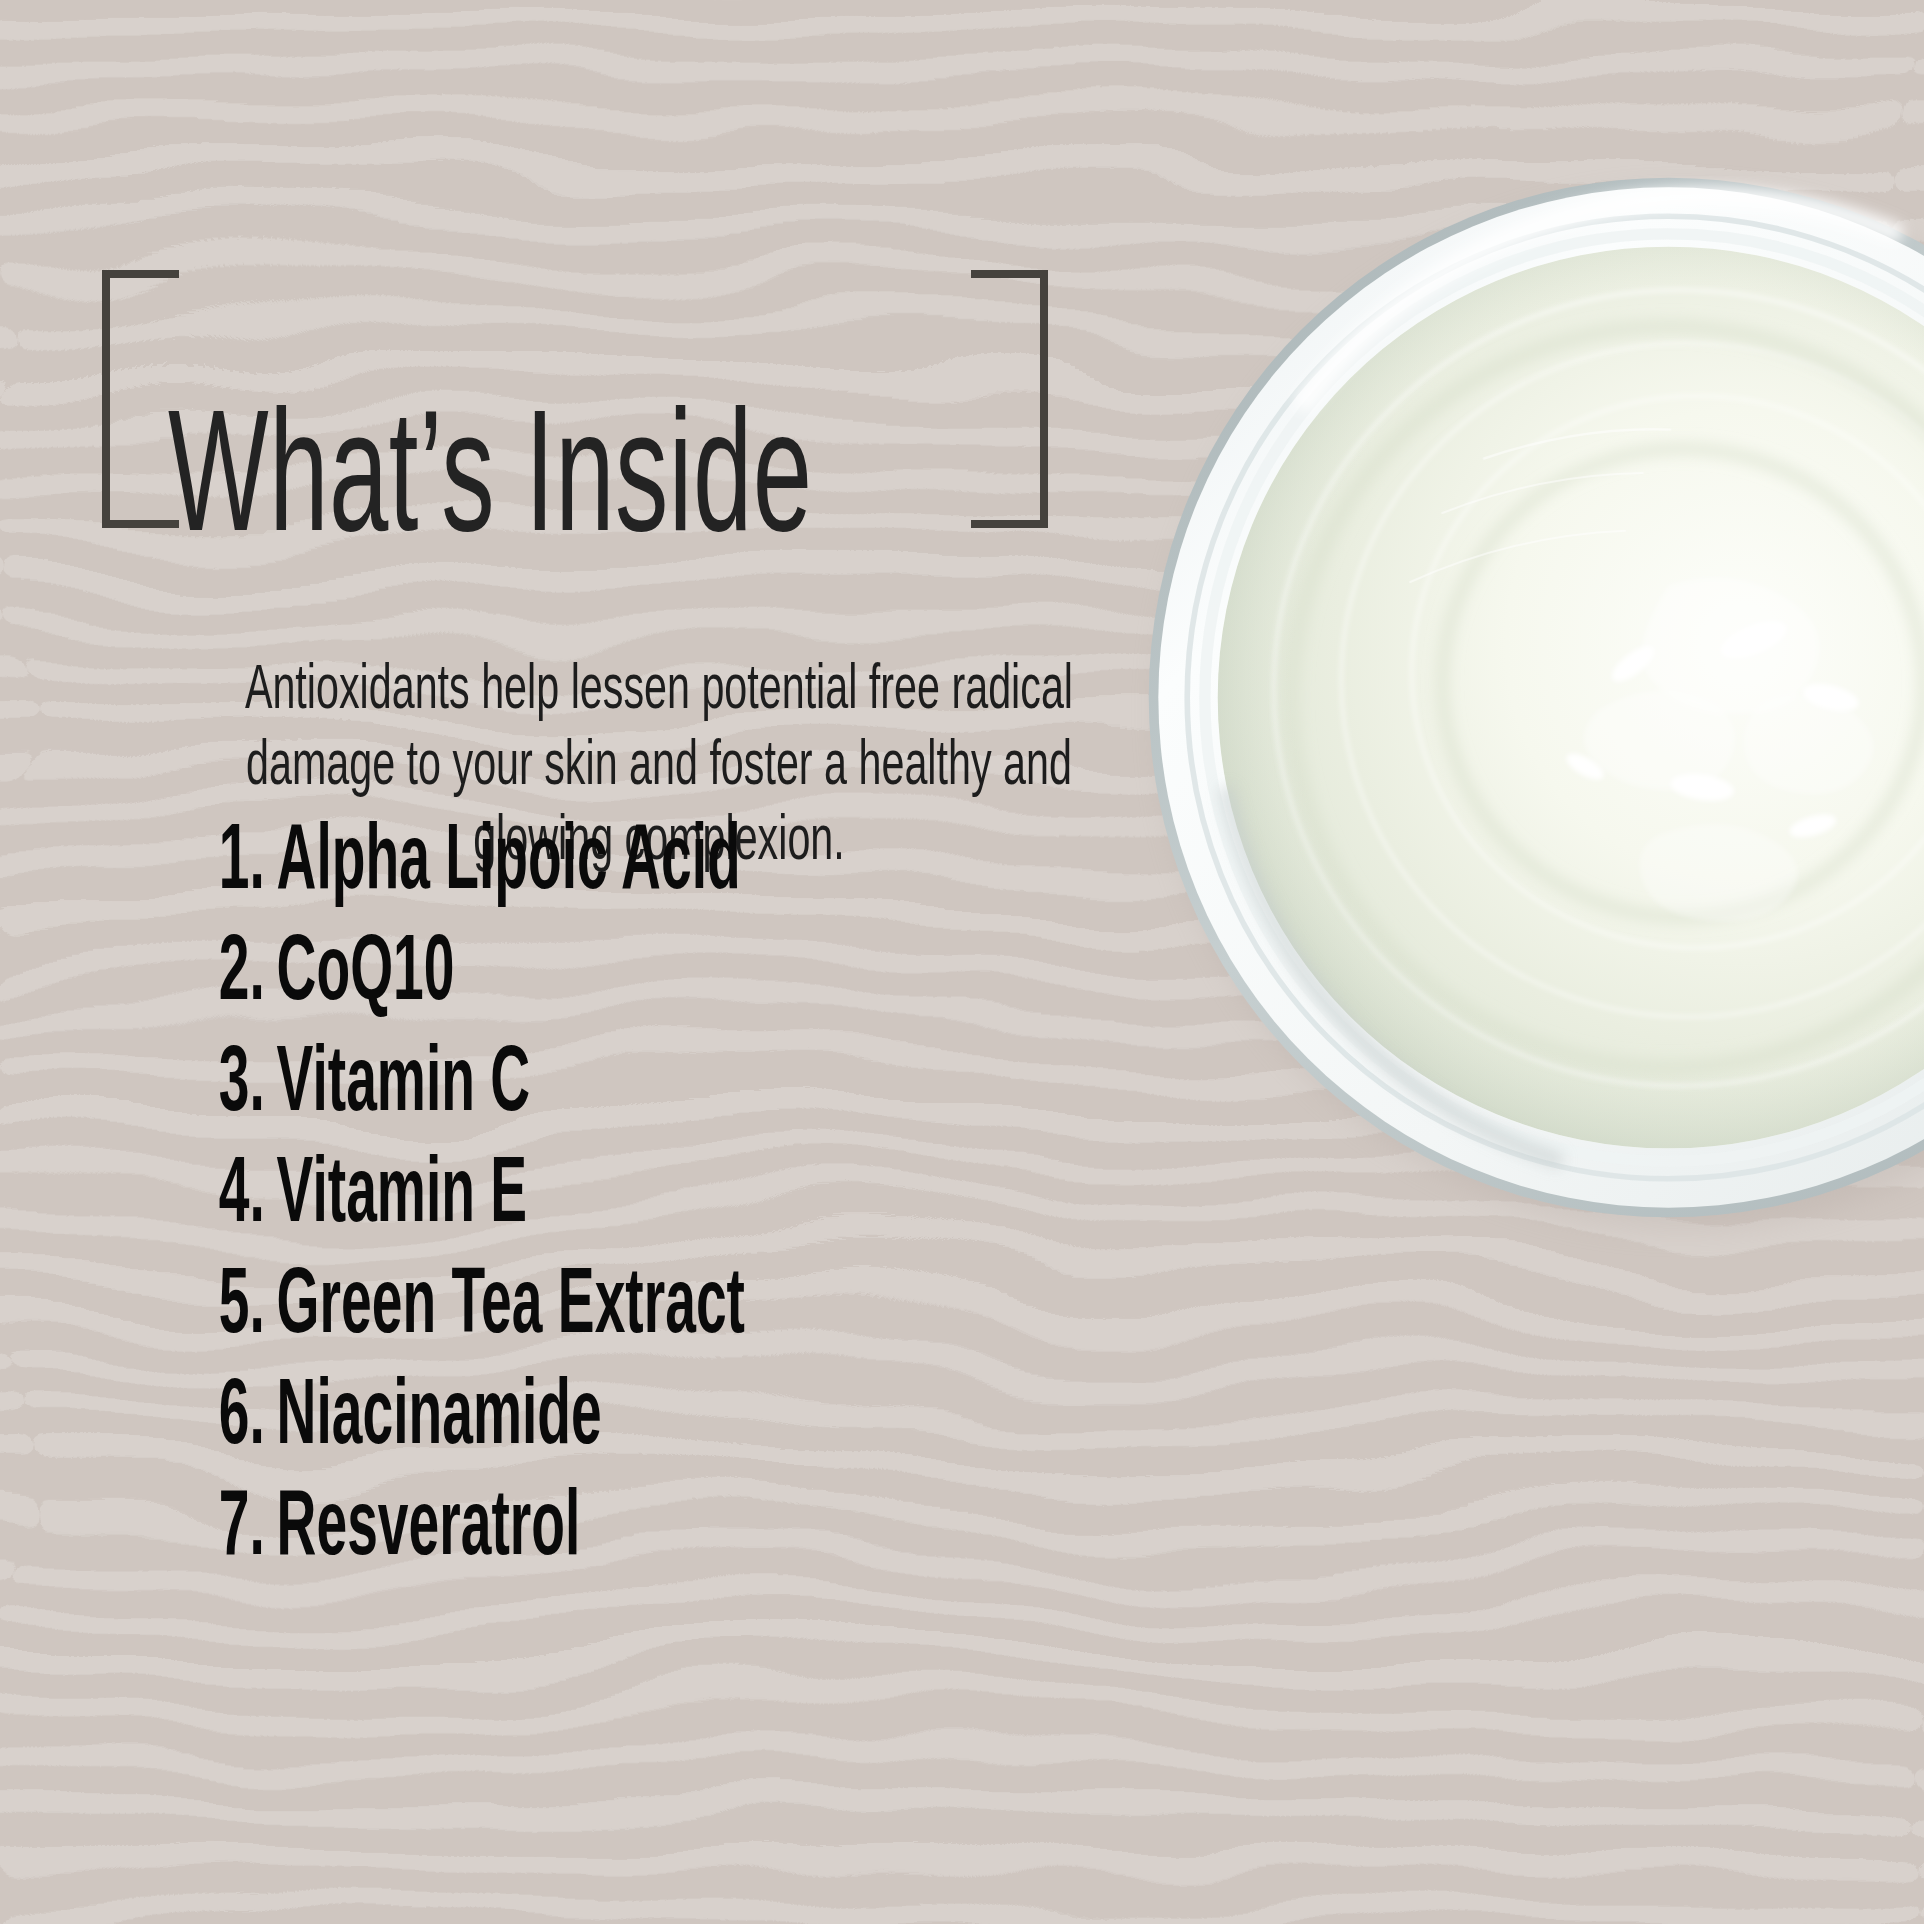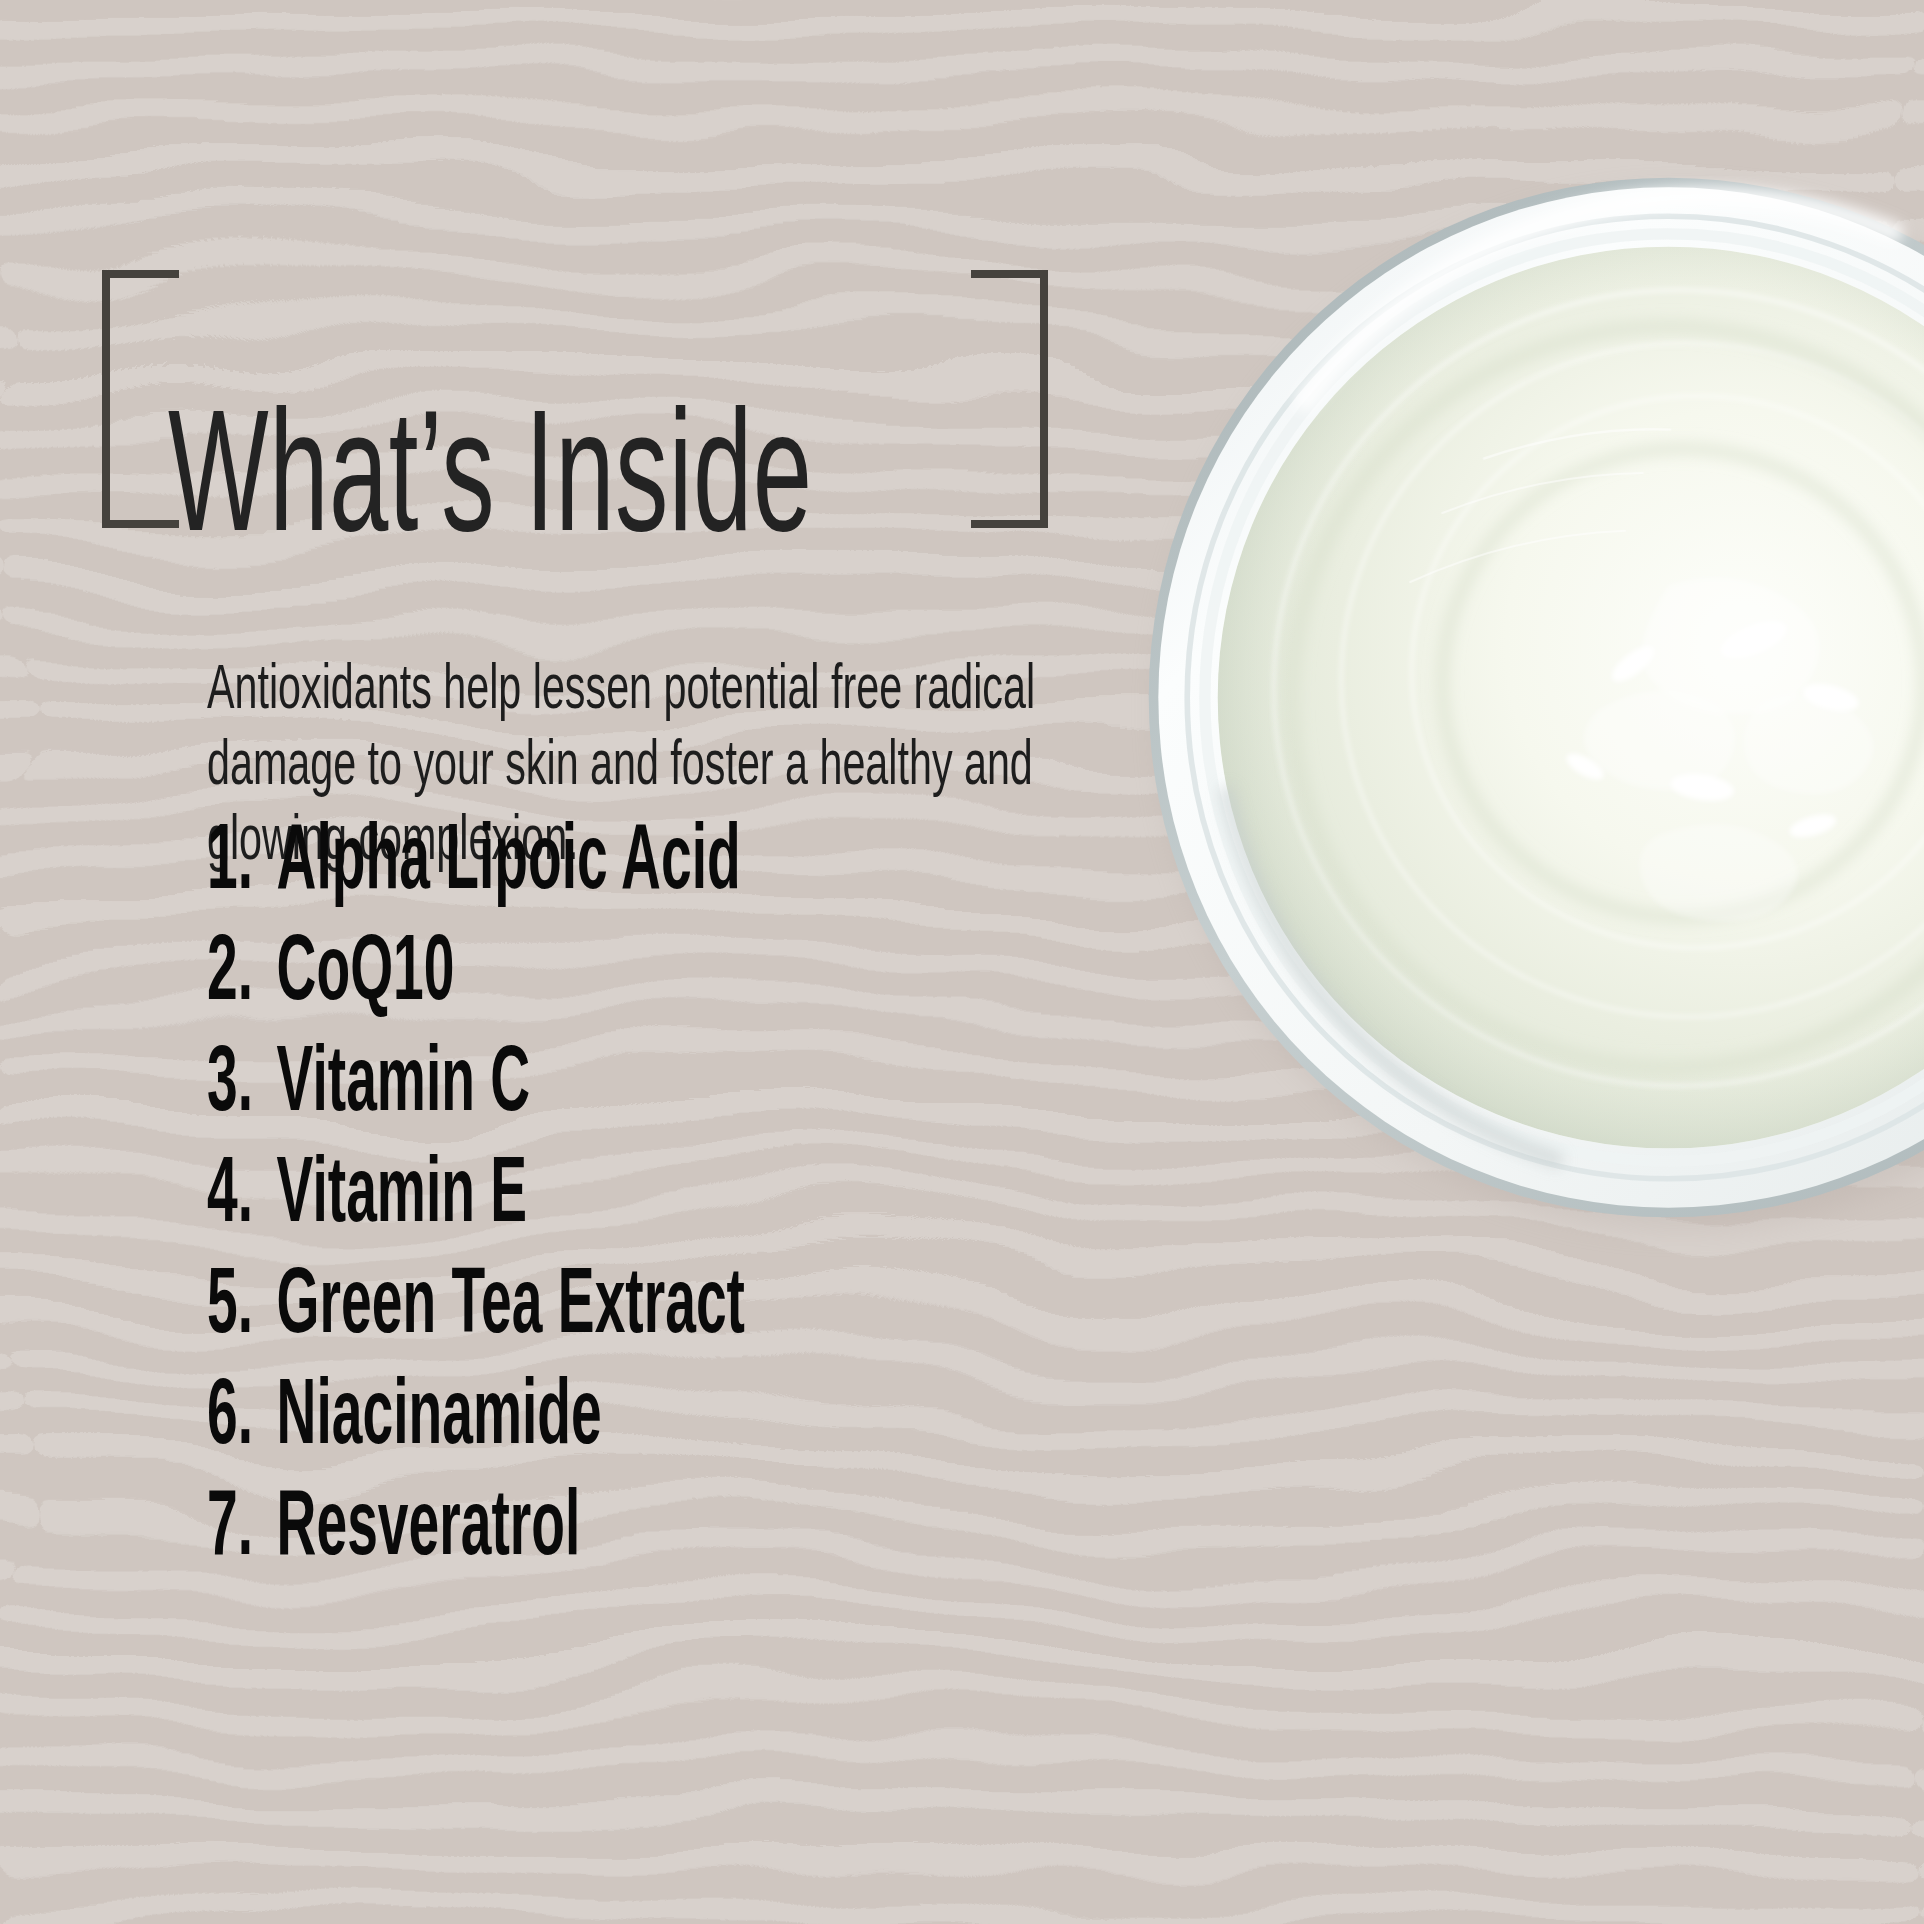--- a/index.html
+++ b/index.html
@@ -13,20 +13,21 @@
     font-family: "Liberation Sans", sans-serif;
     background: #cfc6c0;
   }
 
   #canvas {
     position: relative;
     width: 1925px;
     height: 1925px;
     background: #cfc6c0;
     overflow: hidden;
+    text-align: center;
   }
 
   
   #bg-texture {
     position: absolute;
     inset: 0;
     z-index: 0;
   }
 
   

